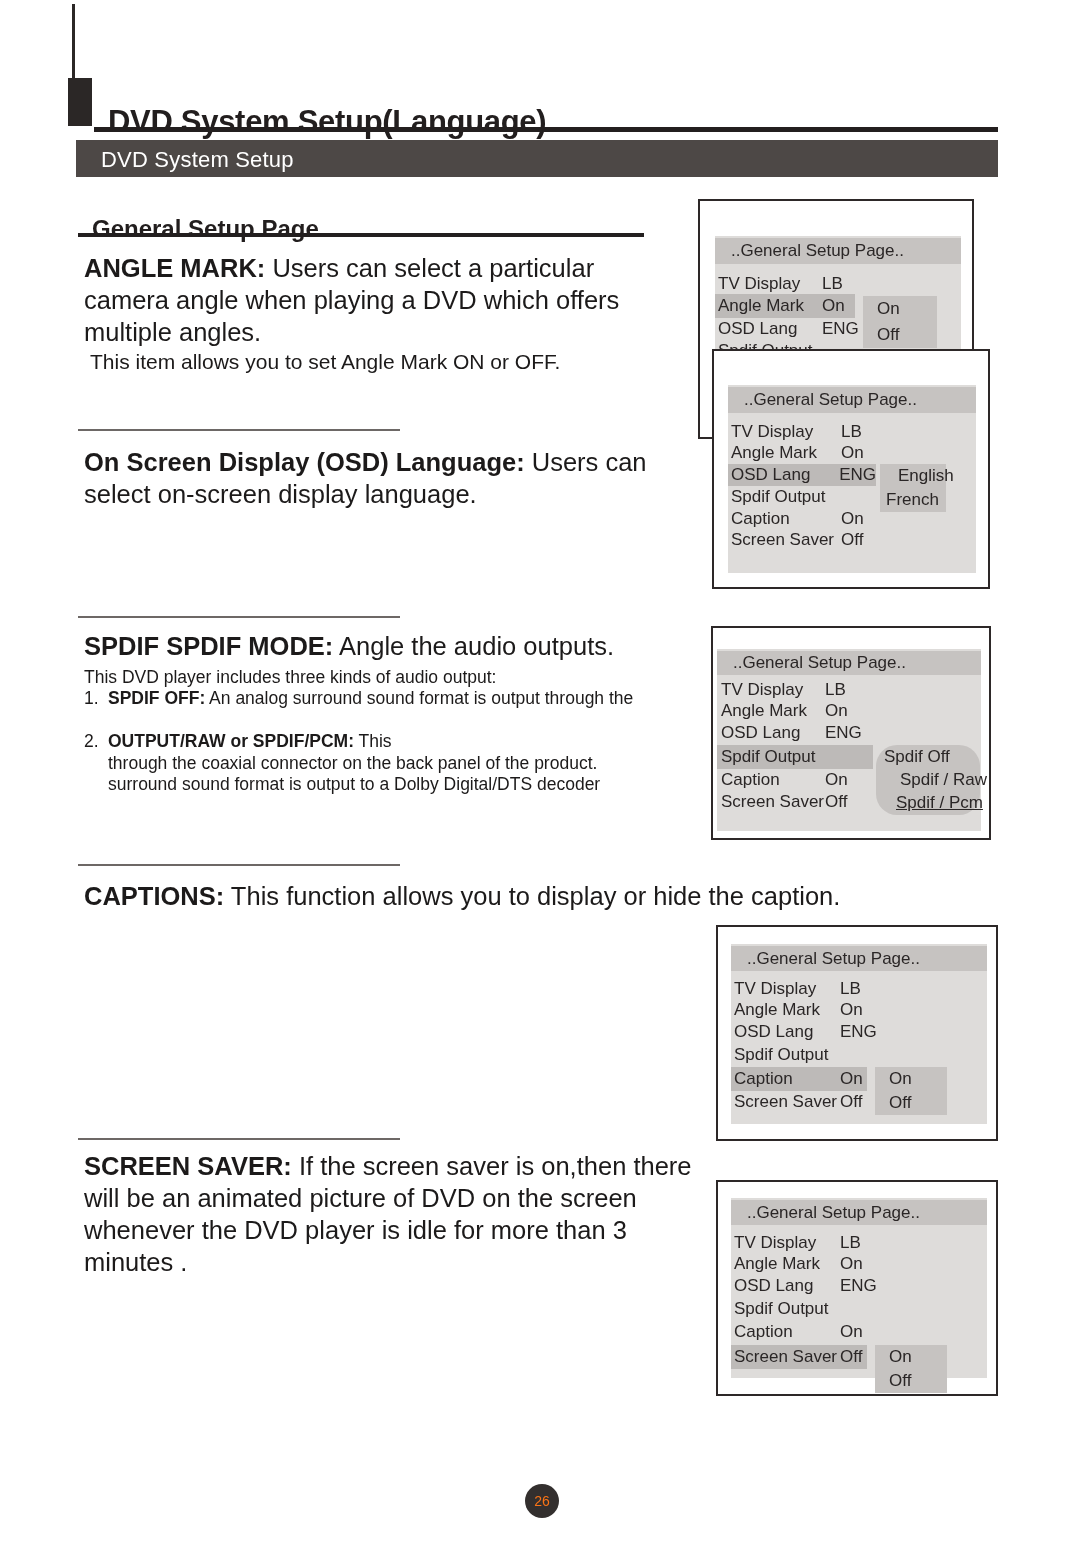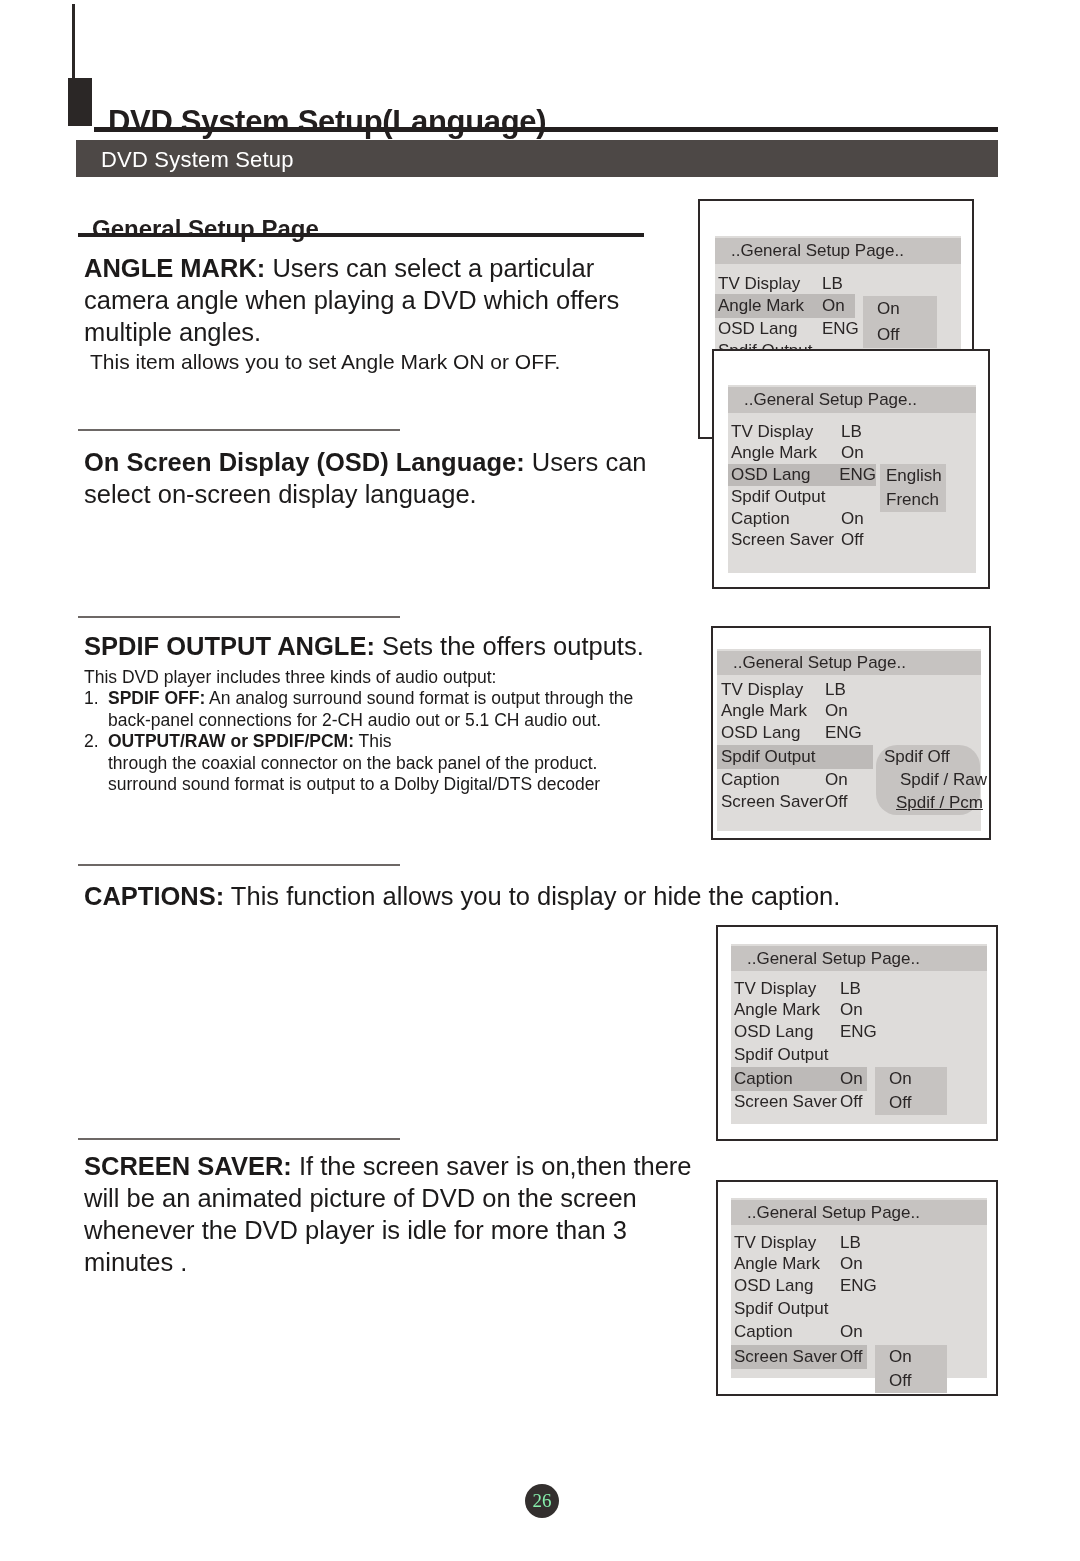--- a/index.html
+++ b/index.html
@@ -173,26 +173,25 @@
 
   
   .page-badge {
     position: absolute;
     left: 525px;
     top: 1484px;
     width: 34px;
     height: 34px;
     border-radius: 50%;
     background: #332f2e;
-    color: #86efac;
-    font-size: 19px;
+    color: #f97316;
+    font-size: 14px;
     display: flex;
     align-items: center;
     justify-content: center;
-    font-family: Liberation Serif, serif;
   }
 </style>
 </head>
 <body>
 
 <div class="corner-rule"></div>
 <div class="corner-block"></div>
 
 <h1 class="chapter-title">DVD System Setup(Language)</h1>
 <div class="title-rule"></div>
@@ -203,30 +202,29 @@
 <h2 class="sub-heading">General Setup Page</h2>
 <div class="sub-heading-rule"></div>
 
 <div class="para big" style="left:84px; top:252px; width:580px;"><b>ANGLE MARK:</b><span> Users can select a particular camera angle when playing  a DVD which offers multiple angles.</span></div>
 <div class="para med" style="left:90px; top:348px; width:600px;">This item allows you to set Angle Mark ON or OFF.</div>
 
 <div class="sep" style="left:78px; top:429px; width:322px;"></div>
 <div class="para big" style="left:84px; top:446px; width:590px;"><b>On  Screen  Display (OSD) Language:</b><span>  Users can select on-screen display language.</span></div>
 
 <div class="sep" style="left:78px; top:616px; width:322px;"></div>
-<div class="para big" style="left:84px; top:630px; width:620px;"><b>SPDIF OUTPUT ANGLE:</b><span> Sets the offers outputs.</span></div>
+<div class="para big" style="left:84px; top:630px; width:620px;"><b>SPDIF SPDIF MODE:</b><span> Angle the audio outputs.</span></div>
 
 <div class="para small" style="left:84px; top:667px; width:630px;">This DVD player includes three kinds of audio output:</div>
 
 <div class="para small" style="left:84px; top:688px; width:640px;">
   <div class="list-row">
     <span class="list-num">1.</span>
     <span class="list-body"><b>SPDIF OFF:</b><span>  An analog surround sound format is output through the</span></span>
   </div>
-  <div class="list-indent">back-panel connections for 2-CH audio out or 5.1 CH audio out.</div>
 </div>
 
 <div class="para small" style="left:84px; top:731px; width:640px;">
   <div class="list-row">
     <span class="list-num">2.</span>
     <span class="list-body"><b>OUTPUT/RAW or SPDIF/PCM:</b><span> This</span></span>
   </div>
   <div class="list-indent">through the coaxial connector on the  back panel of the product.</div>
   <div class="list-indent">surround sound  format  is  output to a Dolby  Digital/DTS decoder</div>
 </div>
@@ -284,21 +282,21 @@
 <div class="osd-row" style="left:731px; top:508px; width:170px; height:22px;">
   <span class="lbl" style="width:110px;">Caption</span>
   <span class="val">On</span>
 </div>
 <div class="osd-row" style="left:731px; top:529px; width:180px; height:22px;">
   <span class="lbl" style="width:110px;">Screen Saver</span>
   <span class="val">Off</span>
 </div>
 
 <div class="osd-popup" style="left:880px; top:464px; width:66px; height:48px;">
-  <div class="osd-popup-item" style="height:24px; padding-left:6px;text-align:right;">English</div>
+  <div class="osd-popup-item" style="height:24px; padding-left:18px;text-align:right;">English</div>
   <div class="osd-popup-item" style="height:24px; padding-left:6px;">French</div>
 </div>
 
 <div class="osd-frame" style="left:711px; top:626px; width:280px; height:214px;"></div>
 <div class="osd-screen" style="left:717px; top:649px; width:264px; height:182px;"></div>
 <div class="osd-titlebar" style="left:717px; top:651px; width:264px; height:24px;">..General Setup Page..</div>
 
 <div class="osd-row" style="left:721px; top:679px; width:170px; height:22px;">
   <span class="lbl" style="width:104px;">TV Display</span>
   <span class="val">LB</span>

